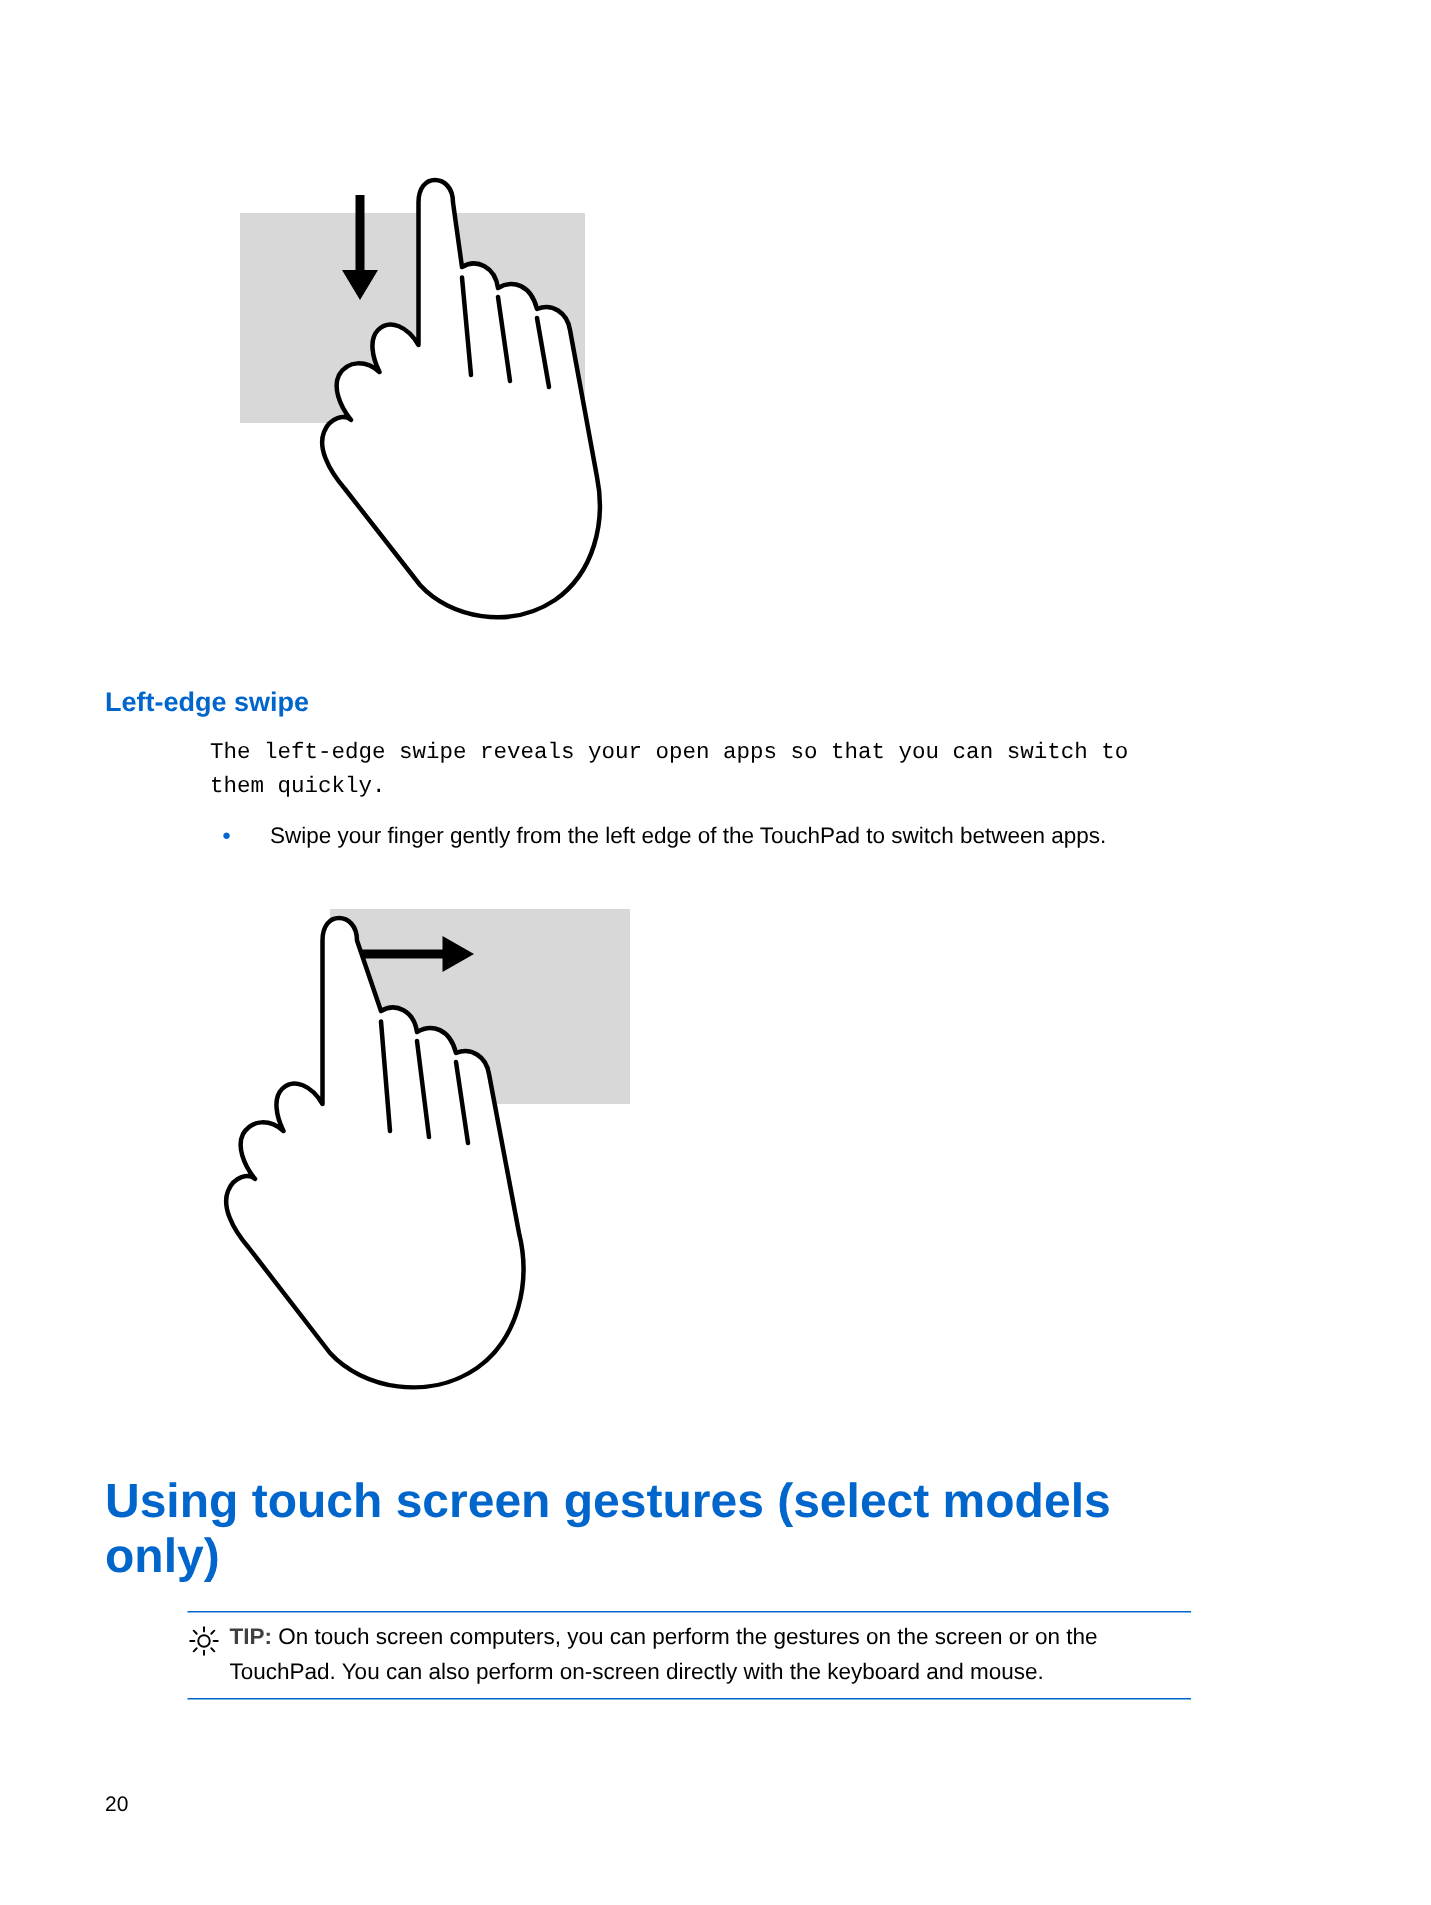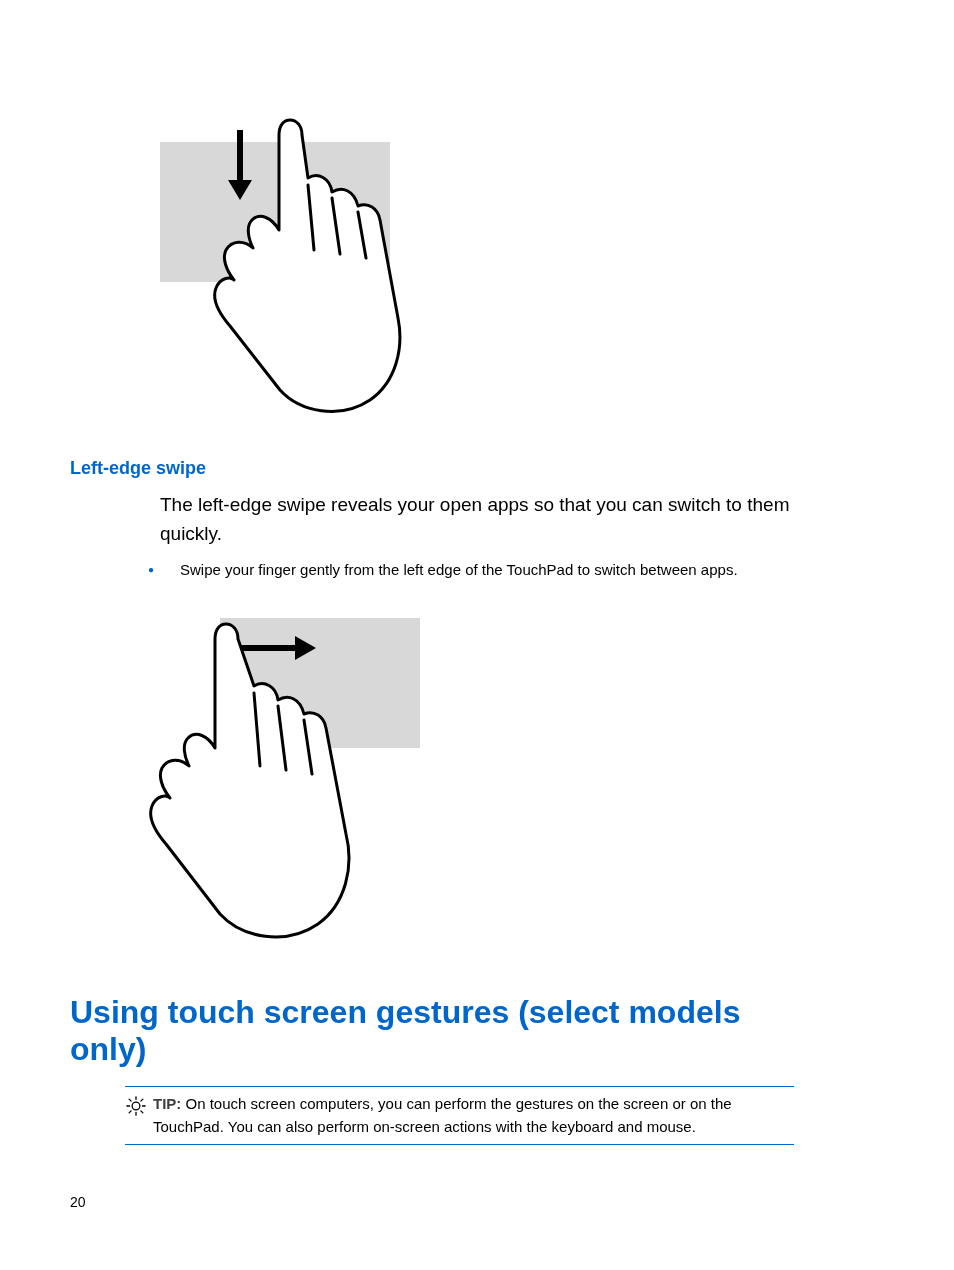--- a/index.html
+++ b/index.html
@@ -1,20 +1,20 @@
 <!DOCTYPE html>
 <html><head>
 <meta charset="utf-8">
 <style>
   * { box-sizing: border-box; margin: 0; padding: 0; }
   html, body { width: 954px; height: 1270px; background: #fff; font-family: Arial, Helvetica, sans-serif; color: #000; }
   .page { position: relative; width: 864px; height: 1270px; padding: 90px 70px 60px 70px; }
   .illustration-row { margin-left: 70px; }
   .h3 { color: #0066cc; font-weight: bold; font-size: 18px; margin-top: 28px; margin-bottom: 12px; }
-  .body-text { font-size: 19px; line-height: 1.5; margin-left: 90px; margin-bottom: 10px; }
+  .body-text { font-size: 15px; line-height: 1.5; margin-left: 70px; margin-bottom: 10px; font-family: Liberation Mono, monospace; }
   ul.bulleted { list-style: none; margin-left: 70px; margin-bottom: 16px; }
   ul.bulleted li { position: relative; padding-left: 40px; font-size: 15px; line-height: 1.6; }
   ul.bulleted li::before { content: "●"; color: #0066cc; position: absolute; left: 8px; font-size: 10px; top: 4px; }
   .h1 { color: #0066cc; font-weight: bold; font-size: 32px; margin-top: 36px; margin-bottom: 18px; }
   .tip-box { border-top: 1px solid #0066cc; border-bottom: 1px solid #0066cc; margin-left: 55px; padding: 6px 0 6px 0; display: flex; align-items: flex-start; gap: 6px; }
   .tip-icon { flex: 0 0 22px; margin-top: 2px; }
   .tip-text { font-size: 15px; line-height: 1.5; }
   .tip-text .tip-label { color: #404040; font-weight: bold; }
   .footer { position: absolute; bottom: 60px; left: 70px; right: 70px; font-size: 14px; display: flex; gap: 24px; }
   .footer .pnum { }
@@ -117,21 +117,21 @@
           <line x1="19" y1="12" x2="22" y2="12"></line>
           <line x1="4.5" y1="4.5" x2="6.7" y2="6.7"></line>
           <line x1="17.3" y1="17.3" x2="19.5" y2="19.5"></line>
           <line x1="4.5" y1="19.5" x2="6.7" y2="17.3"></line>
           <line x1="17.3" y1="6.7" x2="19.5" y2="4.5"></line>
         </g>
       </svg>
     </span>
     <div class="tip-text">
       <span class="tip-label">TIP:</span>
-      <span>On touch screen computers, you can perform the gestures on the screen or on the TouchPad. You can also perform on-screen actions with the keyboard and mouse.</span>
+      <span>On touch screen computers, you can perform the gestures on the screen or on the TouchPad. You can also perform on-screen directly with the keyboard and mouse.</span>
     </div>
   </div>
 
   <div class="footer">
     <span class="pnum">20</span>
   </div>
 
 </div>
 
 </body></html>

